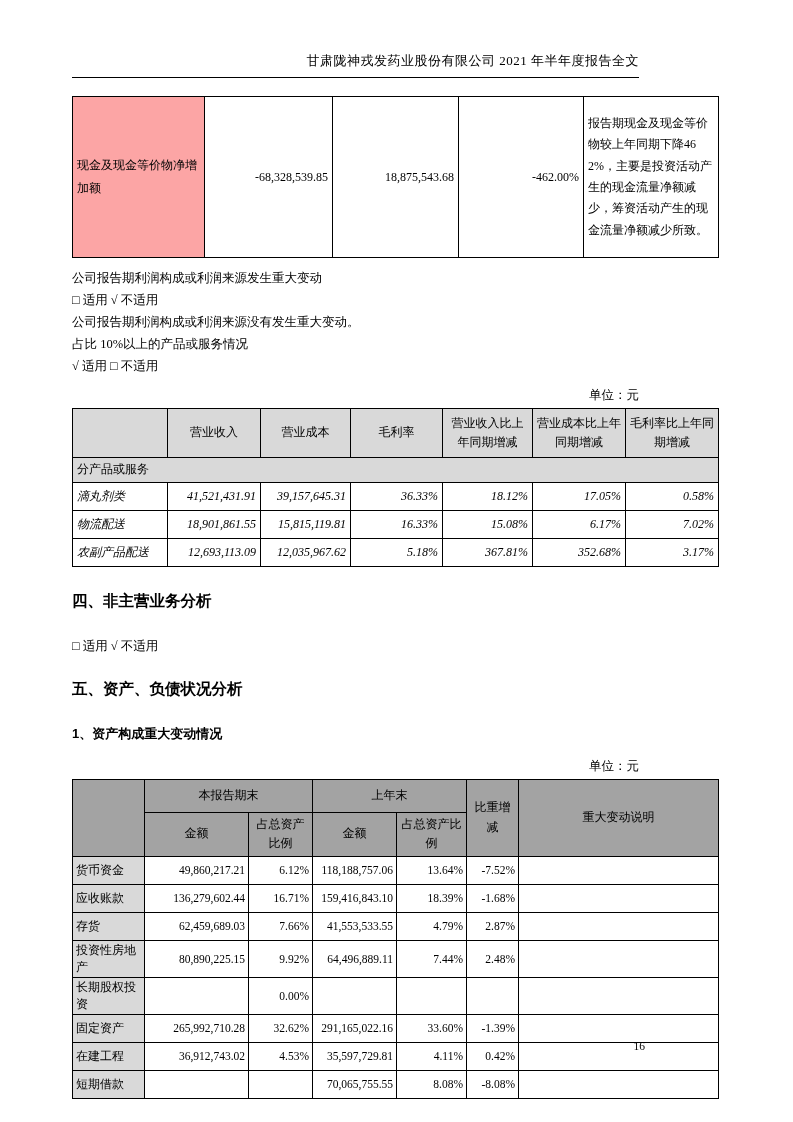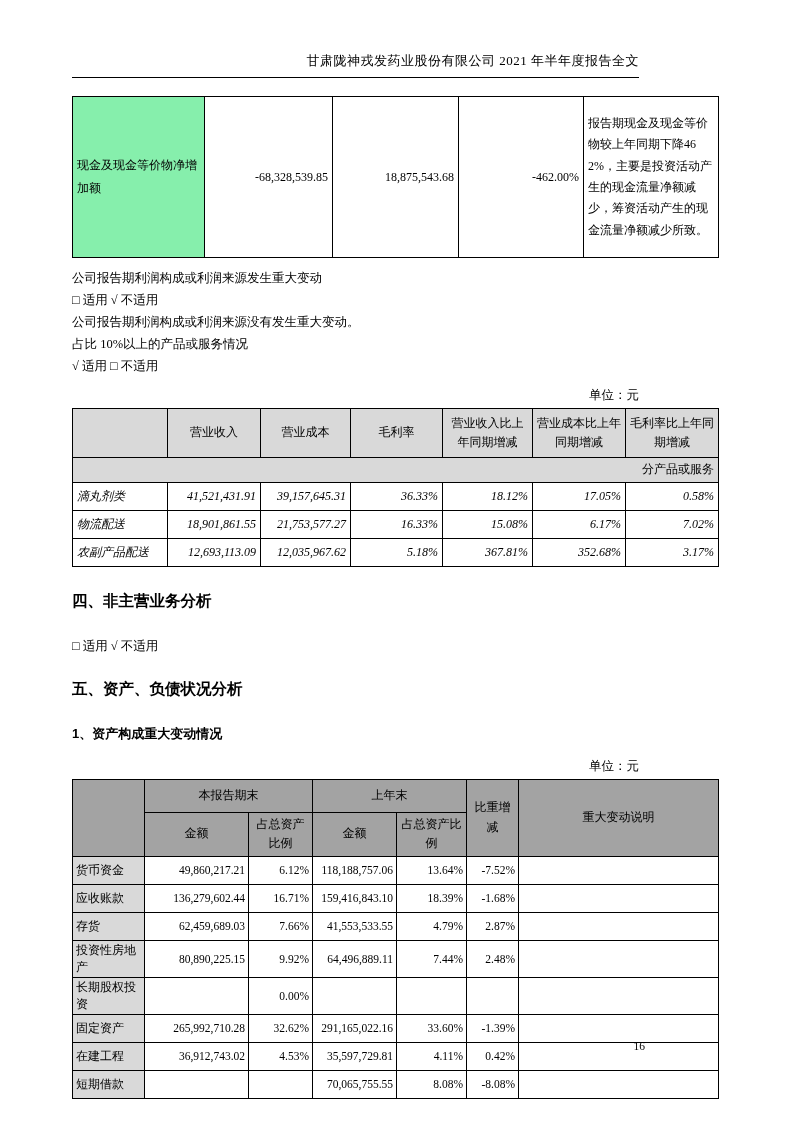--- a/index.html
+++ b/index.html
@@ -34,21 +34,21 @@
     border: 1.5px solid #000;
   }
   table.tbl td {
     border: 1px solid #000;
     font-size: 12px;
     padding: 2px 4px;
     vertical-align: middle;
     overflow: hidden;
     word-break: break-all;
   }
-  .gray { background: #86efac; font-family: Liberation Serif, serif; }
+  .gray { background: #fca5a5; font-family: Liberation Serif, serif; }
   
   .cash-tbl { margin-top: 18px; }
   .cash-tbl td { height: 130px; }
   .cash-tbl td.lbl { text-align: left; line-height: 1.9; }
   .cash-tbl td.num { text-align: right; }
   .cash-tbl td.remark { text-align: left; line-height: 1.78; padding: 16px 4px; }
   
   .paras { margin-top: 9px; }
   .paras p {
     font-size: 12.5px;
@@ -58,21 +58,21 @@
   }
   
   .unit {
     text-align: right;
     font-size: 12.5px;
     margin: 10px 0 4px 0;
   }
   
   .products-tbl thead td { text-align: center; background: #d9d9d9; line-height: 1.55; }
   .products-tbl tr.hdr td { height: 49px; }
-  .products-tbl tr.section td { height: 25px; text-align: right; }
+  .products-tbl tr.section td { height: 25px; text-align: left; }
   .products-tbl tbody td { height: 28px; text-align: right; font-style: italic; }
   .products-tbl tbody td:first-child { text-align: left; }
   
   h2.sec {
     font-size: 15.5px;
     font-family: "Liberation Sans", "DejaVu Sans", sans-serif;
     font-weight: bold;
     margin: 24px 0 0 0;
   }
   p.applicable { font-size: 12.5px; margin: 26px 0 0 0; }
@@ -166,21 +166,21 @@
           <td>41,521,431.91</td>
           <td>39,157,645.31</td>
           <td>36.33%</td>
           <td>18.12%</td>
           <td>17.05%</td>
           <td>0.58%</td>
         </tr>
         <tr>
           <td>物流配送</td>
           <td>18,901,861.55</td>
-          <td>21,753,577.27</td>
+          <td>15,815,119.81</td>
           <td>16.33%</td>
           <td>15.08%</td>
           <td>6.17%</td>
           <td>7.02%</td>
         </tr>
         <tr>
           <td>农副产品配送</td>
           <td>12,693,113.09</td>
           <td>12,035,967.62</td>
           <td>5.18%</td>

